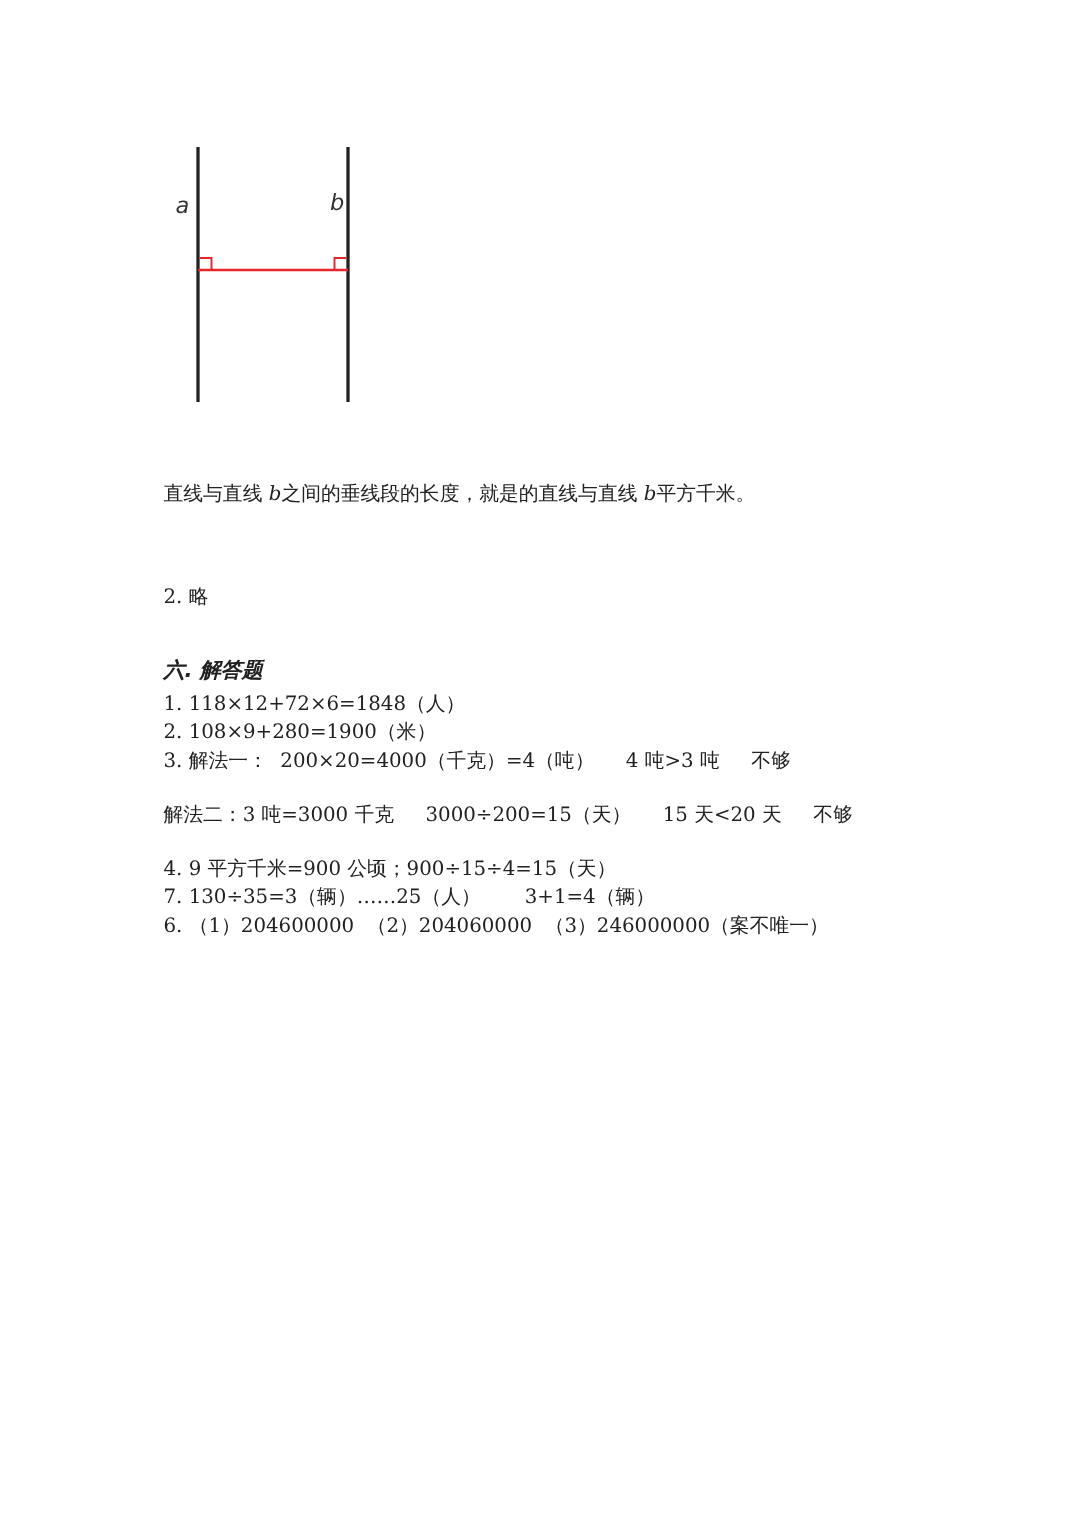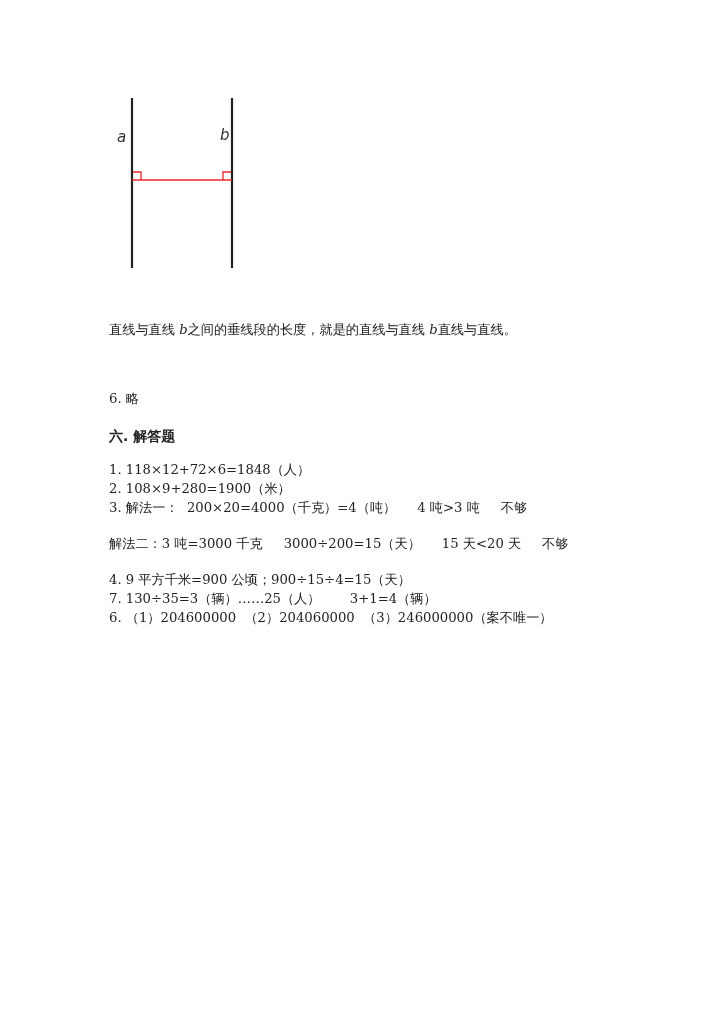--- a/index.html
+++ b/index.html
@@ -21,25 +21,25 @@
     <line x1="32" y1="8" x2="32" y2="178" stroke="#222" stroke-width="2.2"></line>
     <line x1="132" y1="8" x2="132" y2="178" stroke="#222" stroke-width="2.2"></line>
     <line x1="32" y1="90" x2="132" y2="90" stroke="#e8262b" stroke-width="1.6"></line>
     <polyline points="33,82 41,82 41,90" fill="none" stroke="#e8262b" stroke-width="1.3"></polyline>
     <polyline points="131,82 123,82 123,90" fill="none" stroke="#e8262b" stroke-width="1.3"></polyline>
   </svg>
   <span class="line-label" style="left:17px; top:38px;">a</span>
   <span class="line-label" style="left:120px; top:36px;">b</span>
 </div>
 
-<div class="text" style="top:321px;"><span>直线与直线 </span><span class="ital">b</span><span>之间的垂线段的长度，就是的直线与直线 </span><span class="ital">b</span><span>直线与直线。</span></div>
+<div class="text" style="top:321px;"><span>直线与直线 </span><span class="ital">b</span><span>之间的垂线段的长度，就是的直线与直线 </span><span class="ital">b</span><span>平方千米。</span></div>
 
-<div class="text" style="top:390px;">6. 略</div>
+<div class="text" style="top:390px;">2. 略</div>
 
-<div class="heading" style="top:428px;">六. 解答题</div>
+<div class="heading" style="top:438px;font-style:italic;">六. 解答题</div>
 
 <div class="text" style="top:461px;text-align:center;">1. 118×12+72×6=1848（人）</div>
 <div class="text" style="top:480px;">2. 108×9+280=1900（米）</div>
 <div class="text" style="top:499px;text-align:center;">3. 解法一：  200×20=4000（千克）=4（吨）     4 吨&gt;3 吨     不够</div>
 <div class="text" style="top:535px;">解法二：3 吨=3000 千克     3000÷200=15（天）     15 天&lt;20 天     不够</div>
 <div class="text" style="top:571px;">4. 9 平方千米=900 公顷；900÷15÷4=15（天）</div>
 <div class="text" style="top:590px;">7. 130÷35=3（辆）……25（人）       3+1=4（辆）</div>
 <div class="text" style="top:609px;">6. （1）204600000  （2）204060000  （3）246000000（案不唯一）</div>
 
 </body></html>

